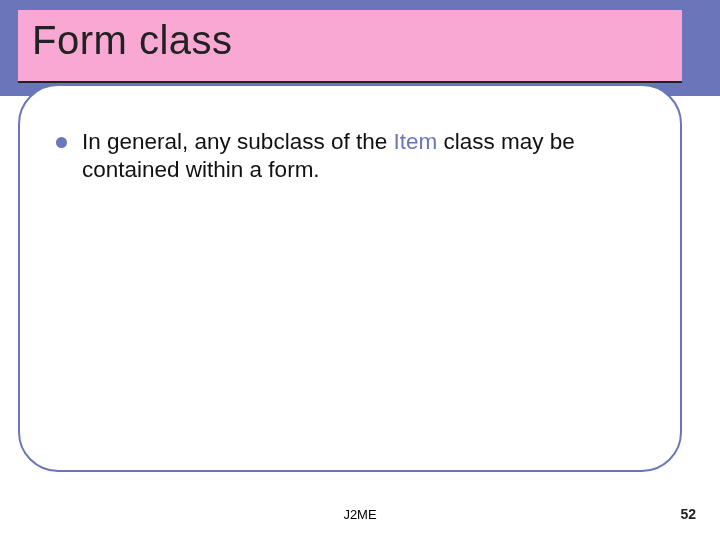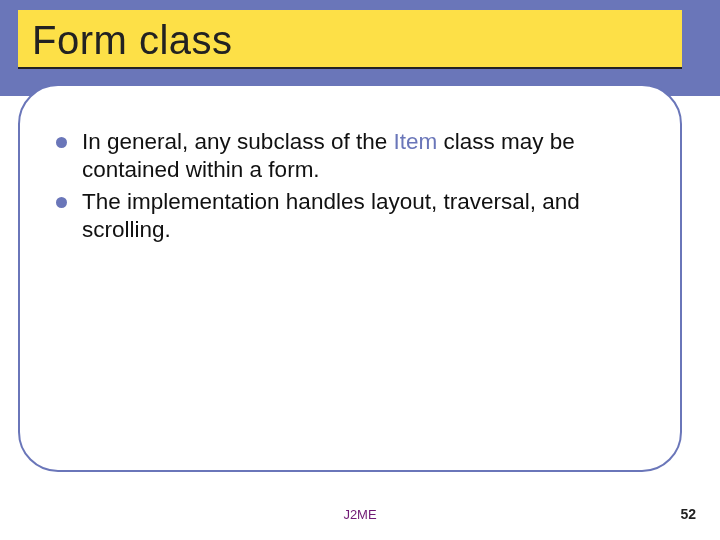--- a/index.html
+++ b/index.html
@@ -14,22 +14,22 @@
     position: absolute;
     top: 0; left: 0; right: 0;
     height: 96px;
     background: #6A76B9;
   }
   .titlebox {
     position: absolute;
     top: 10px;
     left: 18px;
     right: 38px;
-    background: #fde047;
-    padding: 8px 12px 4px 14px;
+    background: #f9a8d4;
+    padding: 8px 12px 18px 14px;
     border-bottom: 2px solid #222;
   }
   .titlebox h1 {
     font-size: 40px;
     font-weight: 400;
     color: #222;
     letter-spacing: 0.5px;
   }
   .card {
     position: absolute;
@@ -63,21 +63,21 @@
     background: #6A76B9;
     border-radius: 50%;
   }
   .kw { color: #6A76B9; }
   .footer-center {
     position: absolute;
     bottom: 18px;
     left: 0; right: 0;
     text-align: center;
     font-size: 13px;
-    color: #701a75;
+    color: #000000;
   }
   .footer-right {
     position: absolute;
     bottom: 18px;
     right: 24px;
     font-size: 14px;
     font-weight: bold;
     color: #222;
     margin-left: 20px;
   }
@@ -89,20 +89,17 @@
 
 <div class="titlebox">
   <h1>Form class</h1>
 </div>
 
 <div class="card">
   <ul class="bullets">
     <li>
       <span>In general, any subclass of the </span><span class="kw">Item</span><span> class may be contained within a form.</span>
     </li>
-    <li>
-      <span>The implementation handles layout, traversal, and scrolling.</span><span class="kw"></span><span></span>
-    </li>
   </ul>
 </div>
 
 <div class="footer-center">J2ME</div>
 <div class="footer-right">52</div>
 
 </body></html>

